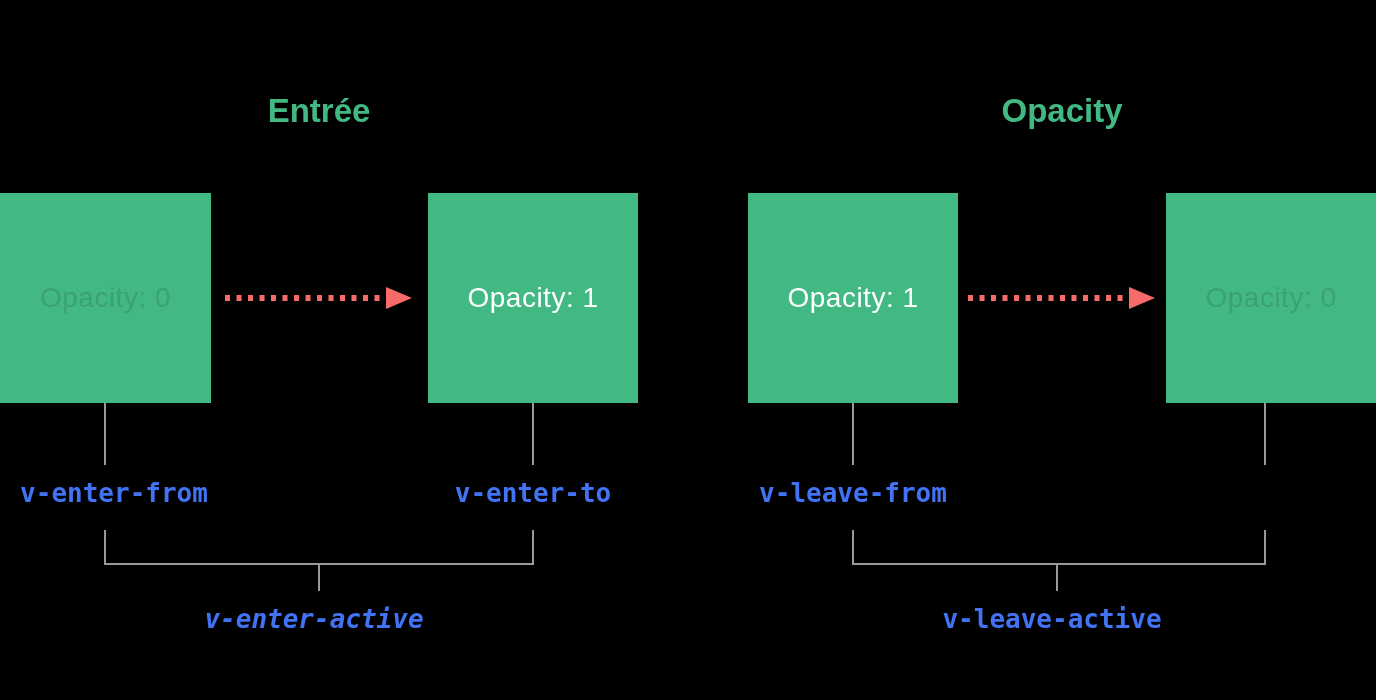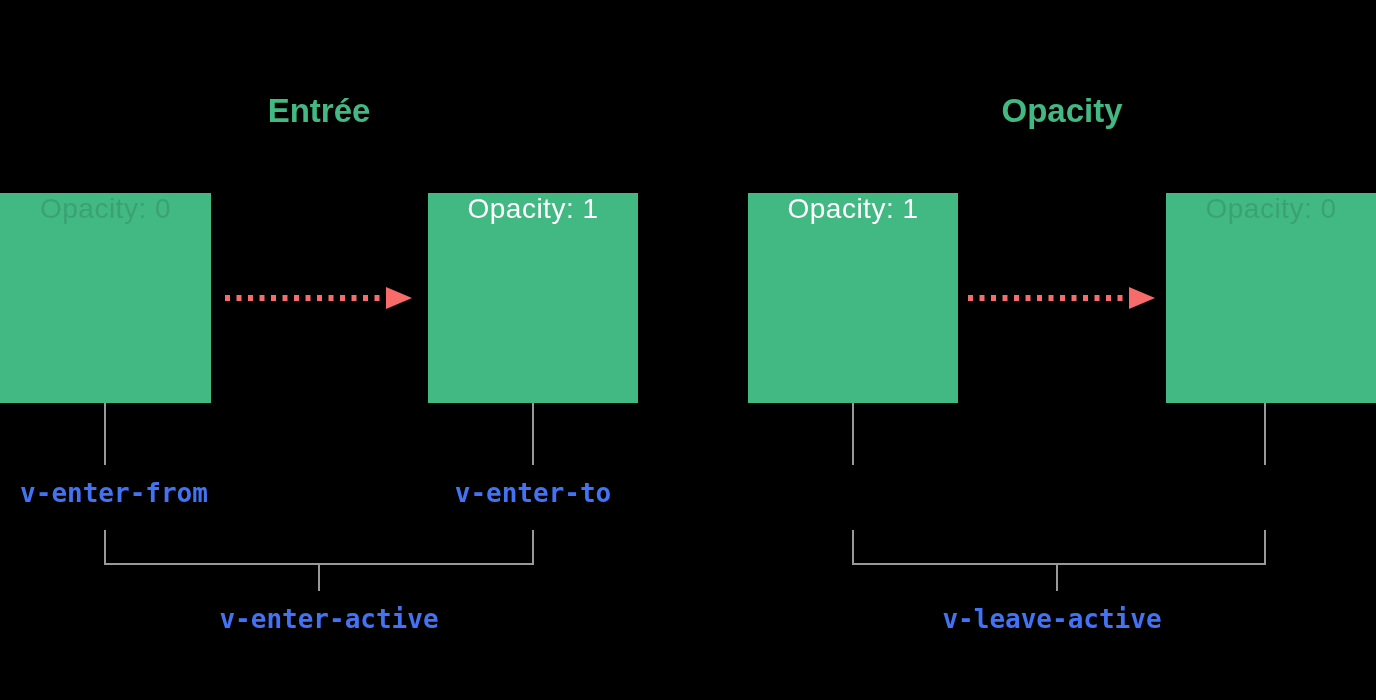--- a/index.html
+++ b/index.html
@@ -21,21 +21,21 @@
     color:var(--green,#42b883);
     text-align:center;
   }
   .title-enter{left:0;width:638px;}
   .title-leave{left:748px;width:628px;}
   .box{
     position:absolute;
     top:165px;
     width:210px;height:210px;
     background:var(--green,#42b883);
-    display:flex;align-items:flex-start;justify-content:center;
+    display:flex;align-items:center;justify-content:center;
   }
   .box-a{left:0;width:211px;}
   .box-b{left:428px;}
   .box-c{left:748px;}
   .box-d{left:1166px;}
   .box-label{
     font-size:28px;
     letter-spacing:0.5px;
     white-space:nowrap;
   }
@@ -83,21 +83,21 @@
   .bracket-leave{left:852px;width:414px;}
   .stem{
     position:absolute;
     top:537px;
     width:2px;height:26px;
     background:var(--gray,#999999);
   }
   .stem-enter{left:318px;}
   .stem-leave{left:1056px;}
   .active-label{top:576px;}
-  .lbl-enter-active{left:329px;}
+  .lbl-enter-active{left:314px;font-style:italic;}
   .lbl-leave-active{left:1052px;text-align:right;}
 </style>
 </head>
 <body>
 
 <div class="canvas">
 
   <h2 class="title title-enter">Entrée</h2>
 
   <div class="box box-a">
@@ -135,19 +135,20 @@
     <polygon class="arrow-head" points="161,0 161,22 187,11"></polygon>
   </svg>
 
   <div class="box box-d">
     <span class="box-label faded">Opacity: 0</span>
   </div>
 
   <div class="stub stub-c"></div>
   <div class="stub stub-d"></div>
 
+  <div class="mono-label lbl-leave-from">v-leave-from</div>
 
   <div class="bracket bracket-leave"></div>
   <div class="stem stem-leave"></div>
 
   <div class="mono-label active-label lbl-leave-active">v-leave-active</div>
 
 </div>
 
 </body></html>

